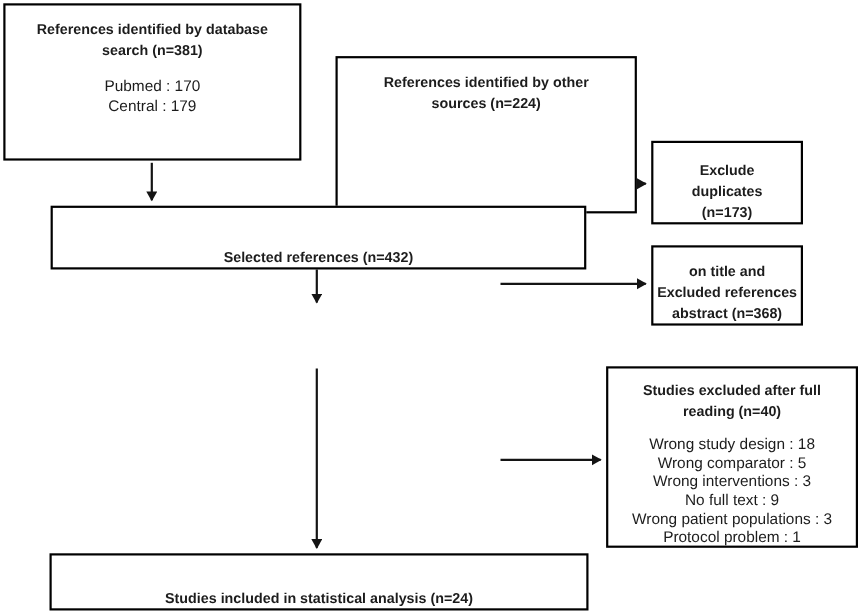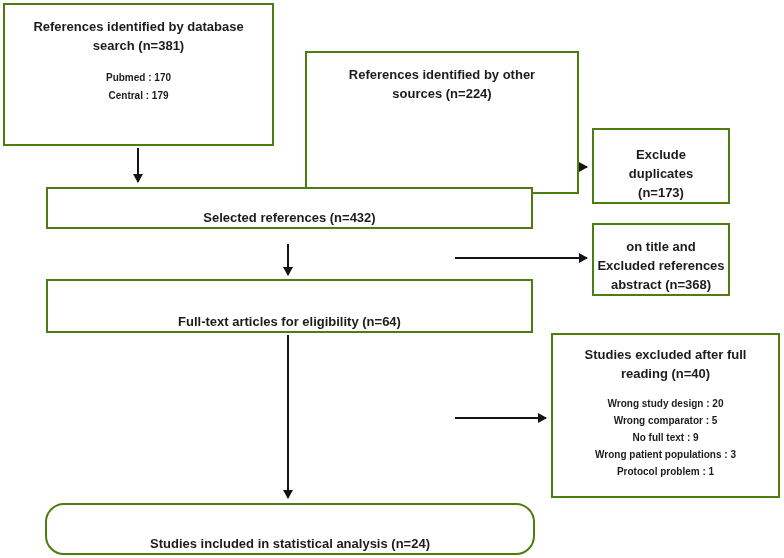--- a/index.html
+++ b/index.html
@@ -25,59 +25,58 @@
     z-index: 1;
   }
   .arrows line {
     stroke: #141414;
     stroke-width: 2;
   }
   .box {
     position: absolute;
     box-sizing: border-box;
     background: #ffffff;
-    border: 2px solid #4d7c0f;
+    border: 2px solid #000000;
     z-index: 2;
     text-align: center;
   }
   .box .title {
     font-weight: bold;
     font-size: 13px;
     line-height: 19px;
   }
   .box .tline { display: block; }
   .box .details {
-    font-size: 10px;
+    font-size: 14px;
     line-height: 18px;
     margin-top: 14px;
-    font-weight: bold;
   }
   .box .dline { display: block; }
 
   
   .box-top { padding-top: 12px; }
 
   
   .box-center {
     display: flex;
     flex-direction: column;
     justify-content: flex-end;
     align-items: center;
   }
 
   
   .b-db-search        { left: 3px;   top: 3px;   width: 271px; height: 143px; }
   .b-other-sources    { left: 305px; top: 3px;   width: 274px; height: 143px; margin-top: 48px; }
   .b-exclude-dup      { left: 592px; top: 128px; width: 138px; height: 76px;  }
-  .b-selected         { left: 46px;  top: 187px; width: 487px; height: 42px;  }
+  .b-selected         { left: 46px;  top: 187px; width: 487px; height: 58px;  }
   .b-excl-title-abs   { left: 592px; top: 223px; width: 138px; height: 73px;  }
   .b-full-text        { left: 46px;  top: 279px; width: 487px; height: 54px;  }
   .b-excl-full        { left: 551px; top: 333px; width: 229px; height: 165px; padding-top: 10px; }
   .b-excl-full .details { margin-top: 12px; line-height: 17px; }
-  .b-included         { left: 45px;  top: 503px; width: 490px; height: 52px; border-radius: 19px;  }
+  .b-included         { left: 45px;  top: 503px; width: 490px; height: 52px;  }
 </style>
 </head>
 <body>
 
 <div class="canvas">
 
   <svg class="arrows" viewBox="0 0 784 558" xmlns="http://www.w3.org/2000/svg">
     <defs>
       <marker id="ah" markerUnits="userSpaceOnUse" markerWidth="12" markerHeight="12" refX="8" refY="5" orient="auto">
         <path d="M0,0 L9,5 L0,10 Z" fill="#141414"></path>
@@ -123,32 +122,30 @@
   </div>
 
   <div class="box box-center b-excl-title-abs">
     <div class="title">
       <span class="tline">on title and</span>
       <span class="tline">Excluded references</span>
       <span class="tline">abstract (n=368)</span>
     </div>
   </div>
 
-  <div class="box box-center b-full-text">
-    <div class="title">Full-text articles for eligibility (n=64)</div>
-  </div>
 
   <div class="box b-excl-full">
     <div class="title">
       <span class="tline">Studies excluded after full</span>
       <span class="tline">reading (n=40)</span>
     </div>
     <div class="details">
-      <span class="dline">Wrong study design : 20</span>
+      <span class="dline">Wrong study design : 18</span>
       <span class="dline">Wrong comparator : 5</span>
+      <span class="dline">Wrong interventions : 3</span>
       <span class="dline">No full text : 9</span>
       <span class="dline">Wrong patient populations : 3</span>
       <span class="dline">Protocol problem : 1</span>
     </div>
   </div>
 
   <div class="box box-center b-included">
     <div class="title">Studies included in statistical analysis  (n=24)</div>
   </div>
 

